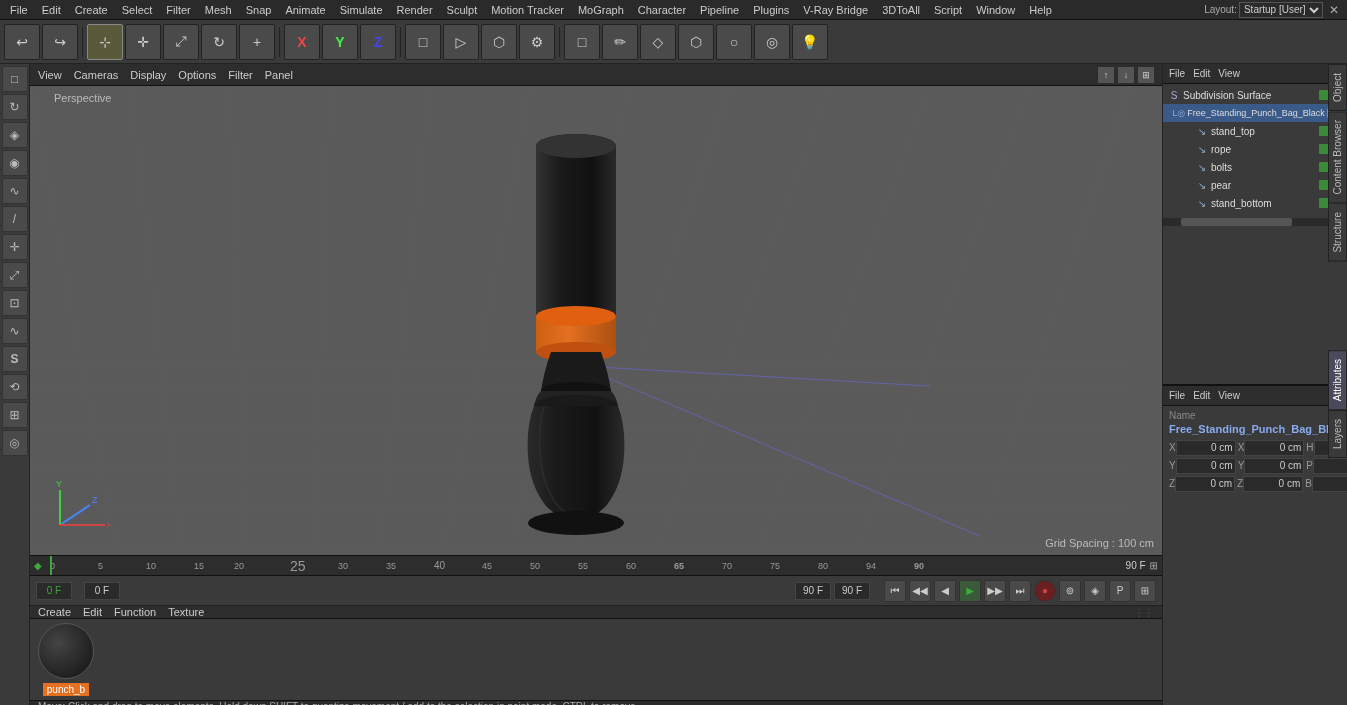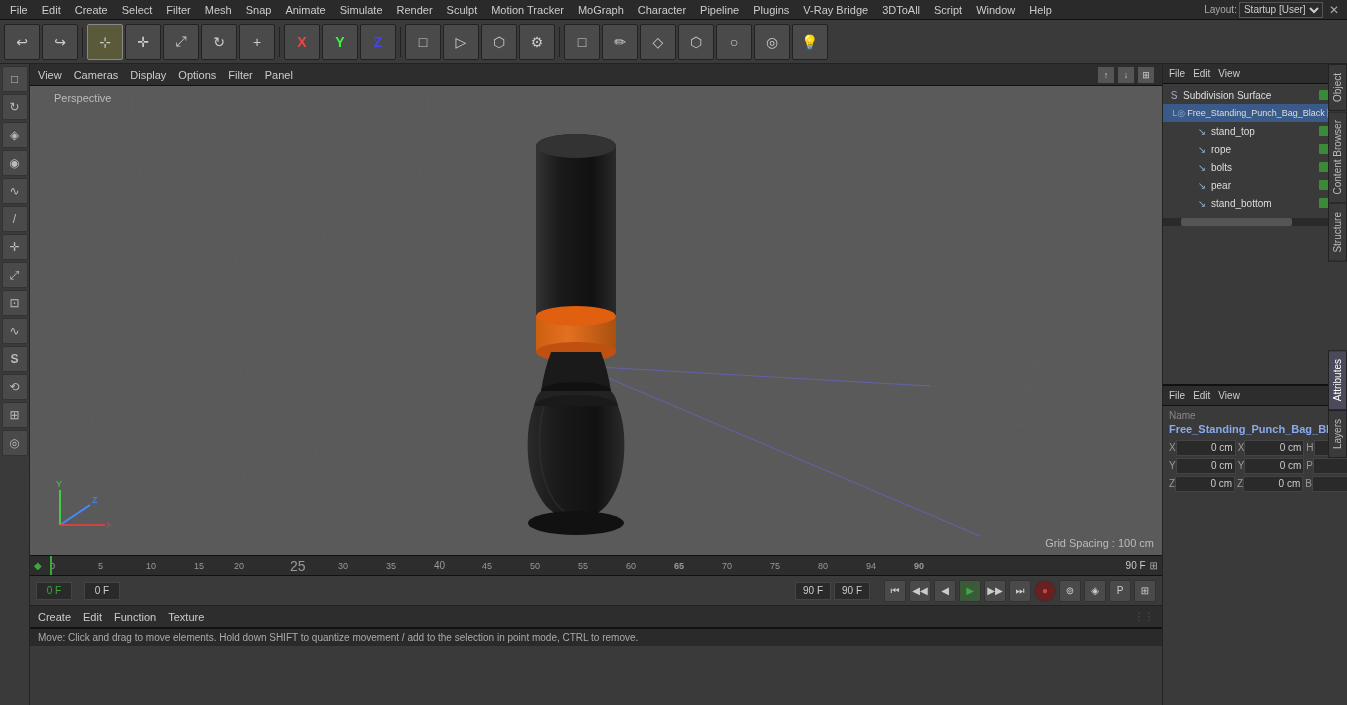--- a/index.html
+++ b/index.html
@@ -363,20 +363,26 @@
 
     <div id="material-editor">
       <div id="mat-header">
         <span class="mat-menu">Create</span>
         <span class="mat-menu">Edit</span>
         <span class="mat-menu">Function</span>
         <span class="mat-menu">Texture</span>
         <span style="flex:1;"></span>
         <span style="color:#555;font-size:10px;">⋮⋮</span>
       </div>
+      <div id="mat-content">
+        <div style="display:flex;flex-direction:column;align-items:center;gap:2px;">
+          <div id="mat-ball"></div>
+          <div id="mat-name">punch_b</div>
+        </div>
+      </div>
       <div id="status-bar">
         <span id="status-text">Move: Click and drag to move elements. Hold down SHIFT to quantize movement / add to the selection in point mode, CTRL to remove.</span>
       </div>
     </div>
 
   </div>
 
   <div id="right-panel">
 
     <div id="obj-manager" style="height:220px;border-bottom:1px solid #111;">

